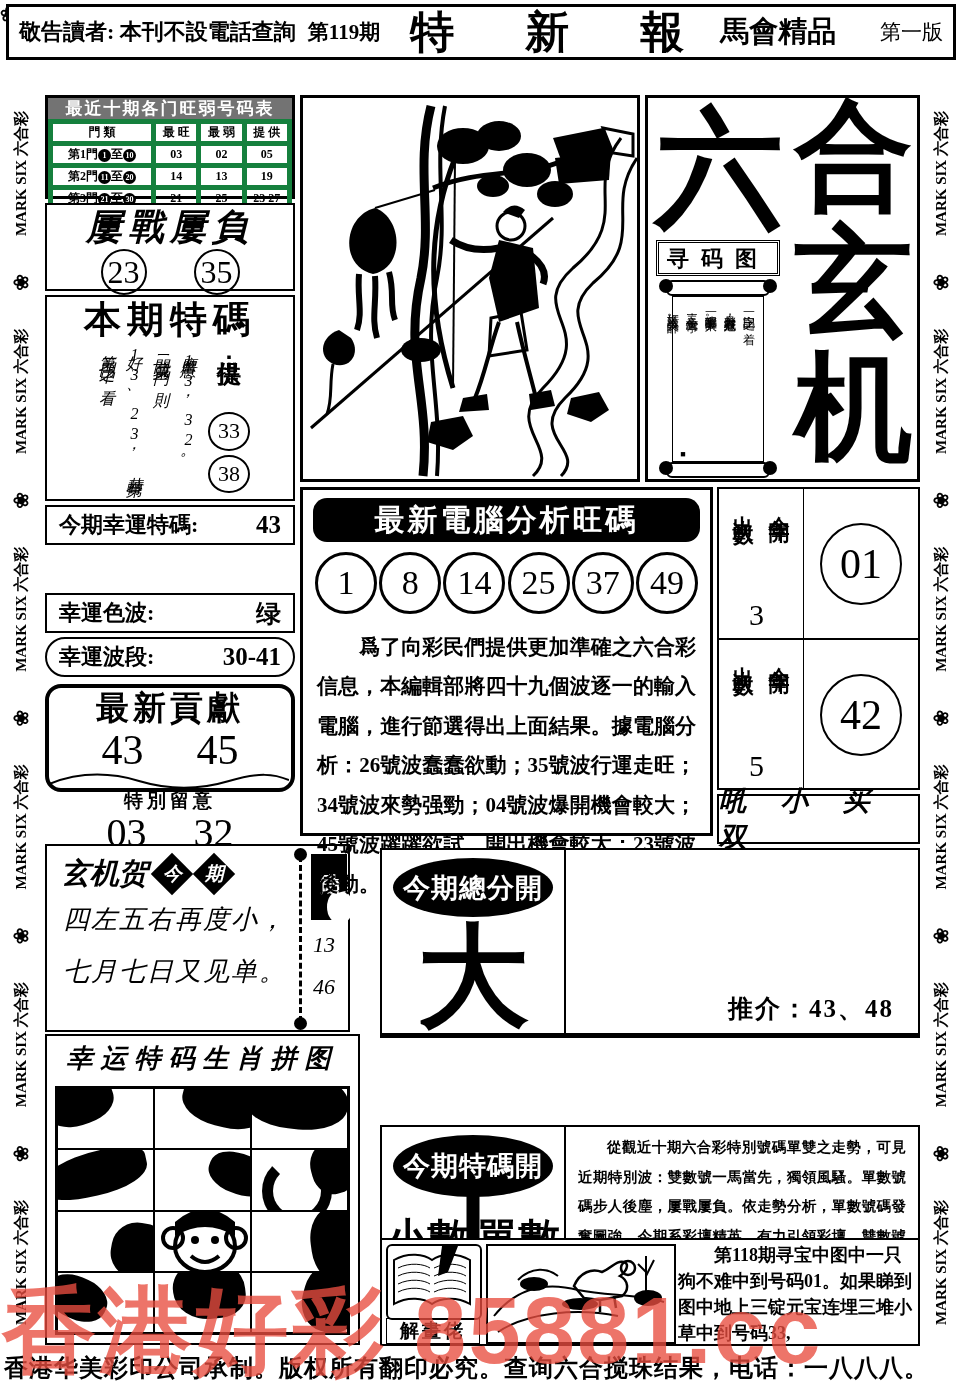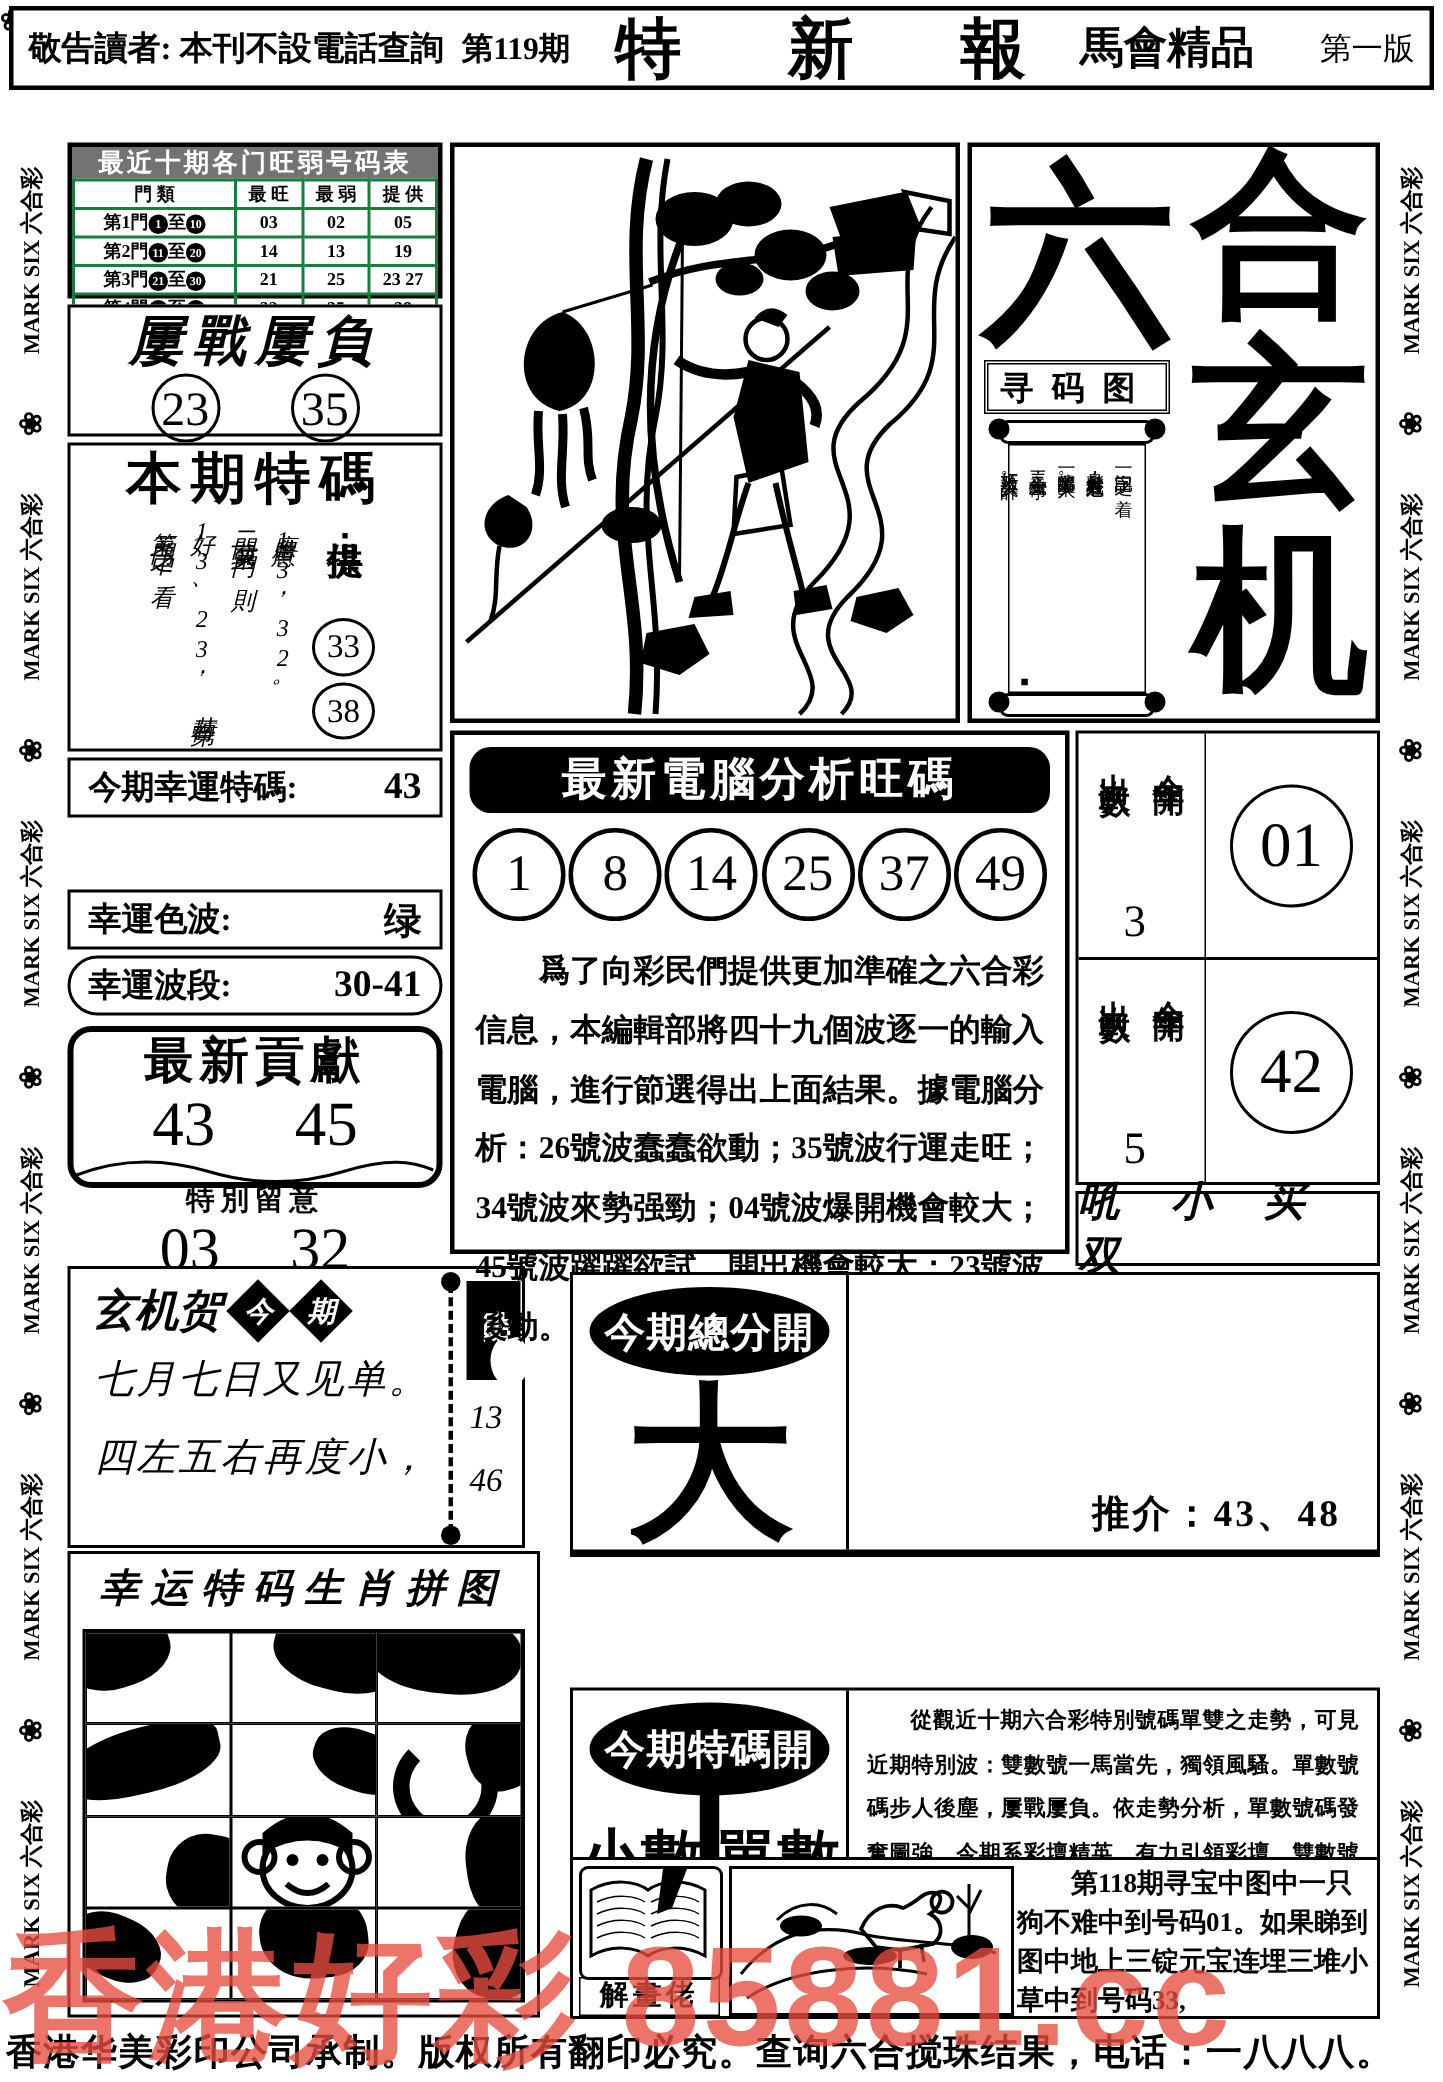--- a/index.html
+++ b/index.html
@@ -21,21 +21,21 @@
   .flower{font-size:20px;line-height:1;}
   
   .rail{position:absolute;top:92px;width:42px;height:1252px;overflow:hidden;}
   #railL{left:0;} #railR{left:920px;}
   .railIn{position:absolute;width:1252px;height:42px;left:-605px;top:605px;display:flex;align-items:center;justify-content:space-around;font-weight:bold;font-size:15px;white-space:nowrap;}
   #railL .railIn{transform:rotate(-90deg);} #railR .railIn{transform:rotate(-90deg);}
   
   #doorbox{left:45px;top:95px;width:250px;height:104px;border-width:3px;}
   #doorbox .tt{background:#737373;color:#fff;font-weight:bold;font-size:17px;text-align:center;letter-spacing:2px;line-height:21px;}
   #doorbox table{width:100%;border-collapse:collapse;font-size:12px;}
-  #doorbox td,#doorbox th{border:2px solid #15803d;text-align:center;padding:0;height:14px;font-weight:bold;}
+  #doorbox td,#doorbox th{border:5px solid #15803d;text-align:center;padding:0;height:14px;font-weight:bold;}
   .bc{display:inline-block;width:13px;height:13px;line-height:13px;background:#000;color:#fff;border-radius:50%;font-size:8px;font-weight:bold;text-align:center;vertical-align:middle;}
   
   #coldhot{left:45px;top:203px;width:250px;height:88px;text-align:center;}
   #coldhot .t{font-size:36px;font-weight:bold;font-style:italic;letter-spacing:6px;line-height:44px;}
   #coldhot .row{display:flex;justify-content:space-around;padding:0 30px;}
   .numc{width:42px;height:42px;border:2px solid #000;border-radius:50%;display:flex;align-items:center;justify-content:center;font-size:32px;}
   
   #special{left:45px;top:295px;width:250px;height:206px;}
   #special .t{font-size:37px;font-weight:bold;text-align:center;letter-spacing:6px;line-height:46px;}
   #special .body{display:flex;justify-content:center;gap:4px;height:150px;padding:0 6px;}
@@ -294,22 +294,22 @@
     <div class="inner">
       <div class="t">
         <span>玄机贺</span>
         <span class="dia">
             <span>今</span>
           </span>
         <span class="dia">
             <span>期</span>
           </span>
       </div>
+      <div class="v">四左五右再度小，</div>
       <div class="v">七月七日又见单。</div>
-      <div class="v">四左五右再度小，</div>
       <div class="dash"></div>
       <div class="tip">
           <div class="vrl">貼士</div>
         </div>
       <div class="tn" style="top:86px;">13</div>
       <div class="tn" style="top:128px;">46</div>
     </div>
   </div>
 
   <div id="puzzle" class="box">

